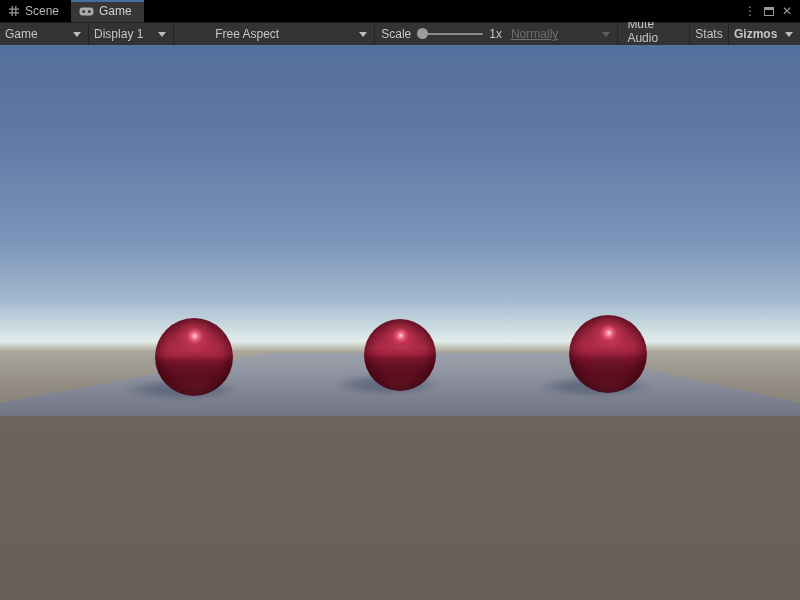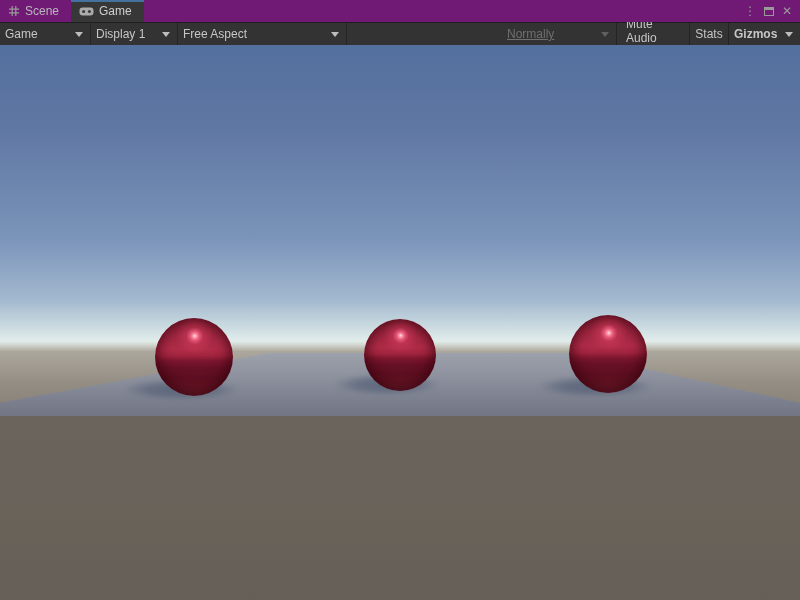--- a/index.html
+++ b/index.html
@@ -2,21 +2,21 @@
 <html style="--accent-blue: #44719f; --sky-top: #54709e; --sky-horizon: #e7f1ee; --ground-far: #aca79c; --ground-near: #6b645d; --platform-far: #9da1ab; --platform-near: #717584;"><head>
 <meta charset="utf-8">
 <style>
   * { margin:0; padding:0; box-sizing:border-box; }
   html,body { width:800px; height:600px; overflow:hidden; background:#222; }
   body { font-family:"Liberation Sans", sans-serif; font-size:12px; color:#c4c4c4;
          -webkit-font-smoothing:antialiased; }
   #window { width:800px; height:600px; display:flex; flex-direction:column; }
 
   
-  .tabbar { height:22px; background:#701a75; display:flex; align-items:stretch; position:relative; }
+  .tabbar { height:22px; background:#000000; display:flex; align-items:stretch; position:relative; }
   .tab { display:flex; align-items:center; gap:5px; padding:0 12px 0 8px; cursor:default;
          color:#b9b9b9; position:relative; }
   .tab.active { background:#373737; color:#cfcfcf; }
   .tab.active::before { content:""; position:absolute; left:0; top:0; right:0; height:2px;
          background:var(--accent-blue,#44719f); }
   .tab .ticon { display:flex; align-items:center; }
   .tab-spacer { flex:1; }
   .winctl { display:flex; align-items:center; gap:6px; padding-right:6px; color:#9a9a9a; }
   .winctl .kebab { font-size:12px; letter-spacing:0; padding:0 2px; }
   .winctl .maxbox { width:10px; height:9px; border:1px solid #9a9a9a; border-top:3px solid #9a9a9a; display:inline-block; }
@@ -25,21 +25,21 @@
   
   .toolbar { height:23px; background:#333333; border-top:1px solid #1f1f1f;
              display:flex; align-items:stretch; font-size:12px; color:#c6c6c6; }
   .sep { width:1px; background:#242424; margin:0; }
   .tb { display:flex; align-items:center; }
   .tb.dd { justify-content:space-between; padding:0 7px 0 5px; }
   .arr { width:0; height:0; border-left:4px solid transparent; border-right:4px solid transparent;
          border-top:5px solid #bdbdbd; margin-left:8px; }
   .tb-game    { width:90px; }
   .tb-display { width:86px; }
-  .tb-aspect  { width:168px; }
+  .tb-aspect  { width:168px;margin-left:36px; }
   .tb-scale   { width:133px; padding:0 4px 0 6px; gap:6px; }
   .track { position:relative; width:66px; height:2px; background:#8a8a8a; border-radius:1px; }
   .knob  { position:absolute; left:0px; top:-5px; width:11px; height:11px; border-radius:50%; background:#9b9b9b; }
   .scale-val { color:#c6c6c6; }
   .tb-flexspace { flex:1; }
   .tb-focus { width:114px; color:#6f6f6f;text-decoration:underline; }
   .tb-focus .arr { border-top-color:#5f5f5f; }
   .tb-btn { padding:0 9px; display:flex; align-items:center; }
   .tb-mute  { width:72px; justify-content:center;align-items:flex-end; }
   .tb-stats { width:38px; justify-content:center; }
@@ -109,20 +109,27 @@
     <div class="tb dd tb-display">
       <span>Display 1</span>
       <span class="arr"></span>
     </div>
     <div class="sep"></div>
     <div class="tb dd tb-aspect">
       <span>Free Aspect</span>
       <span class="arr"></span>
     </div>
     <div class="sep"></div>
+    <div class="tb tb-scale">
+      <span>Scale</span>
+      <span class="track">
+        <span class="knob"></span>
+      </span>
+      <span class="scale-val">1x</span>
+    </div>
     <div class="tb-flexspace"></div>
     <div class="tb dd tb-focus">
       <span>Normally</span>
       <span class="arr"></span>
     </div>
     <div class="sep"></div>
     <div class="tb tb-btn tb-mute">
       <span>Mute Audio</span>
     </div>
     <div class="sep"></div>

